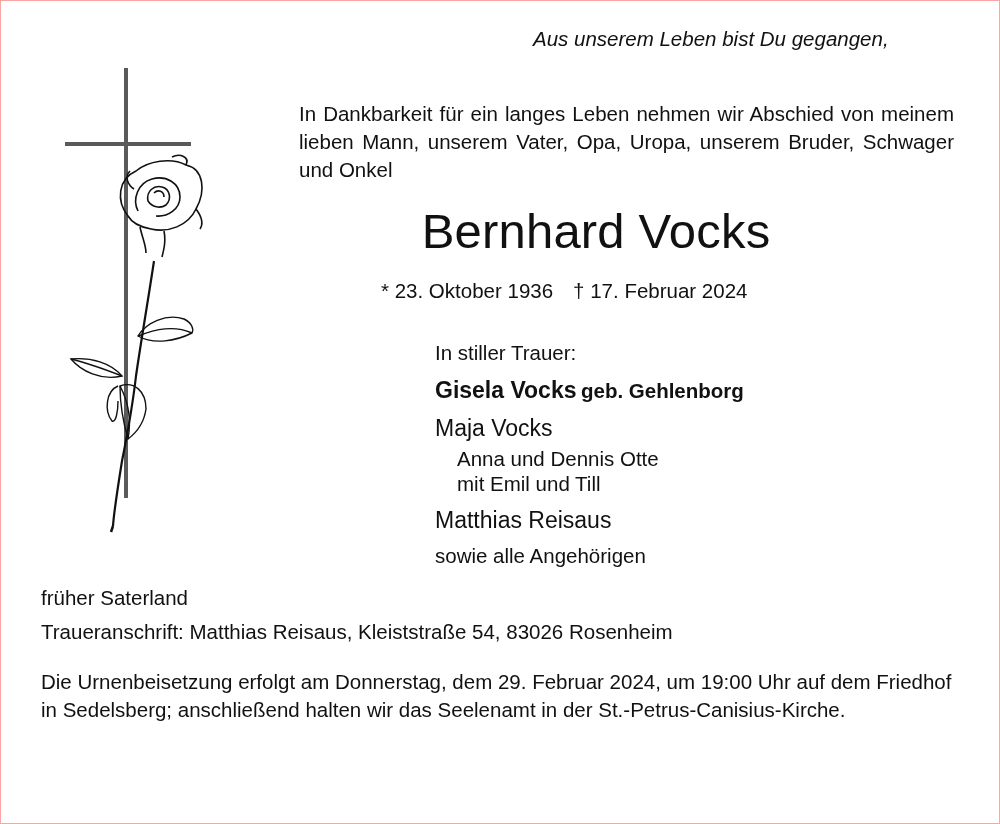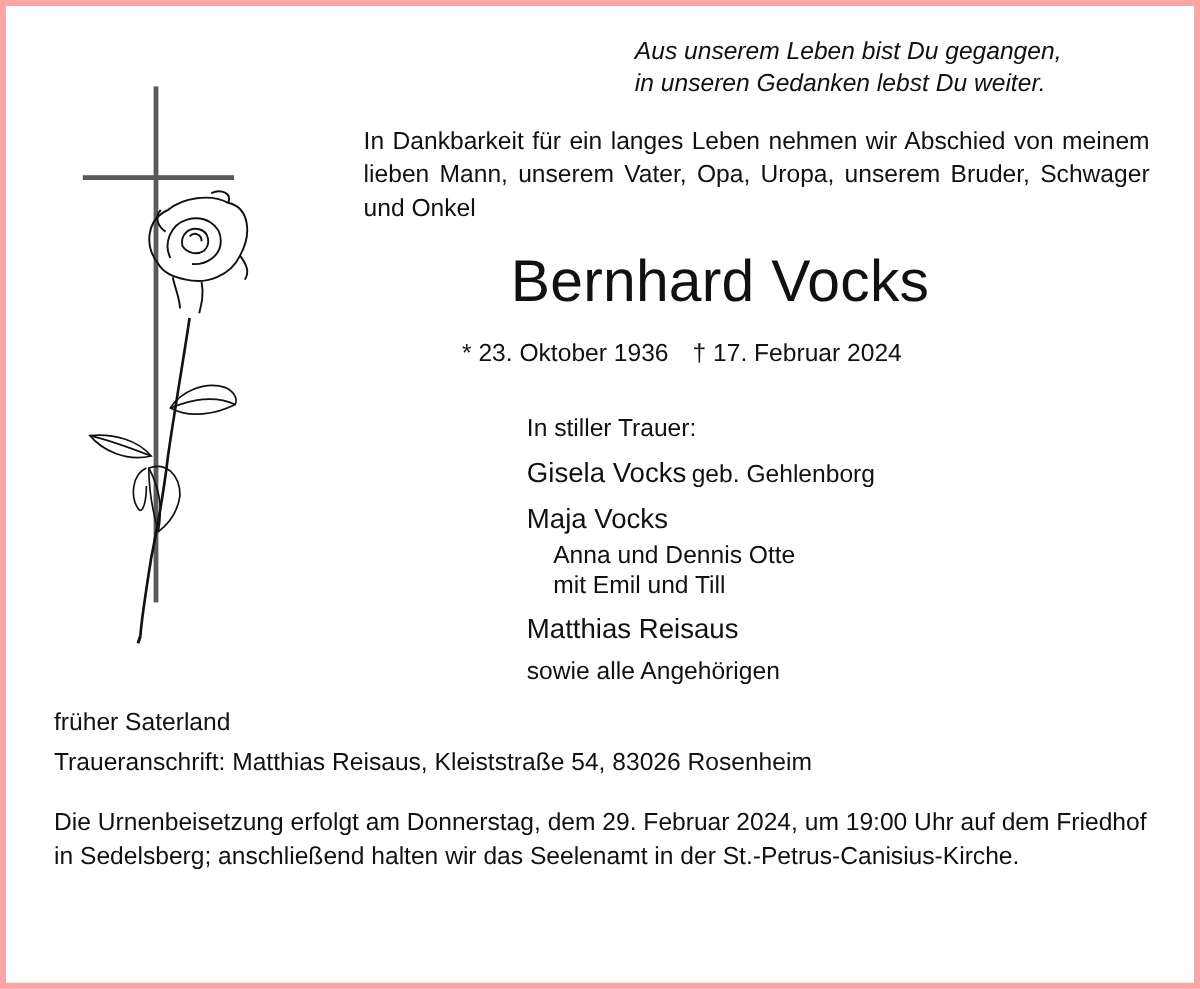--- a/index.html
+++ b/index.html
@@ -1,21 +1,21 @@
 <!DOCTYPE html>
 <html><head>
 <meta charset="utf-8">
 <style>
   html, body { margin: 0; padding: 0; background: #ffffff; }
   body { width: 1000px; height: 824px; overflow: hidden; }
   .frame {
     position: absolute; left: 0; top: 0;
     width: 1000px; height: 824px;
     box-sizing: border-box;
-    border: 5px solid #fca5a5;
+    border: 1px solid #fca5a5;
     background: #fff;
     font-family: "Liberation Sans", sans-serif;
     color: #111;
   }
   .abs { position: absolute; }
   .motto {
     right: 46px; top: 24px; width: 420px;
     text-align: left;
     font-style: italic; font-size: 20.5px; line-height: 27px;
   }
@@ -86,32 +86,31 @@
         <path d="M66 315 C 48 308, 32 302, 15 298"></path>
         <path d="M62 325 C 50 330, 48 350, 56 360 C 60 362, 62 350, 62 340"></path>
         <path d="M64 325 C 78 320, 90 330, 90 348 C 88 362, 80 372, 72 378 C 68 364, 64 346, 64 325 Z"></path>
         <path d="M64 325 C 72 340, 76 356, 72 378"></path>
       </g>
     </svg>
   </div>
 
   <div class="abs motto">
     <span>Aus unserem Leben bist Du gegangen,</span>
-    <span>in unseren Gedanken lebst Du weiter.</span>
   </div>
 
   <div class="abs name">Bernhard Vocks</div>
 
   <div class="abs intro">In Dankbarkeit für ein langes Leben nehmen wir Abschied von meinem lieben Mann, unserem Vater, Opa, Uropa, unserem Bruder, Schwager und Onkel</div>
 
   <div class="abs dates"><span>* 23. Oktober 1936</span><span class="gap"></span><span>† 17. Februar 2024</span></div>
 
   <div class="abs mourners">
     <div class="row m-label" style="top:0px;">In stiller Trauer:</div>
-    <div class="row" style="top:36px;">
+    <div class="row" style="top:36px;font-weight:bold;">
       <span class="m-big">Gisela Vocks</span>
       <span class="m-small">geb. Gehlenborg</span>
     </div>
     <div class="row m-big" style="top:74px;">Maja Vocks</div>
     <div class="row m-small m-indent" style="top:106px;text-align:right;">Anna und Dennis Otte</div>
     <div class="row m-small m-indent" style="top:131px;">mit Emil und Till</div>
     <div class="row m-big" style="top:166px;">Matthias Reisaus</div>
     <div class="row m-label" style="top:203px;">sowie alle Angehörigen</div>
   </div>
 

